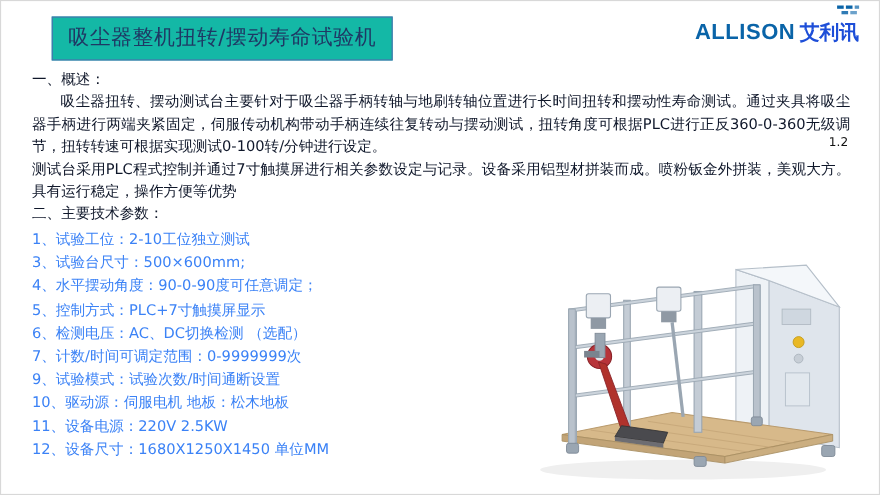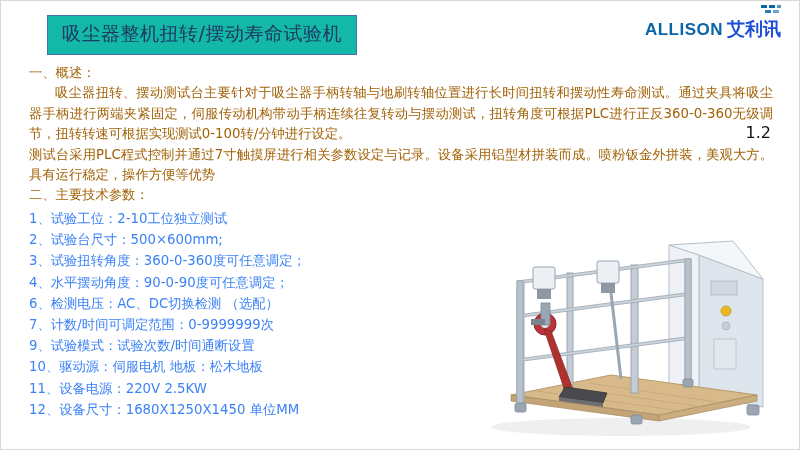--- a/index.html
+++ b/index.html
@@ -41,21 +41,21 @@
   }
   .brand {
     position: absolute;
     right: 18px;
     top: 16px;
     display: flex;
     align-items: baseline;
     gap: 4px;
   }
   .brand-en {
-    font-size: 17px;
+    font-size: 20px;
     font-weight: bold;
     color: #0a64a8;
     letter-spacing: 0.5px;
     text-align: center;
   }
   .brand-cn {
     font-size: 18px;
     font-weight: bold;
     color: #1d4ed8;
     font-family: "DejaVu Sans", "Liberation Sans", sans-serif;
@@ -73,21 +73,21 @@
     background: #0a64a8;
   }
   
   .content {
     position: absolute;
     left: 28px;
     top: 62px;
     width: 744px;
     font-size: 13.3px;
     line-height: 20.4px;
-    color: #a16207;
+    color: #0f172a;
     font-family: "DejaVu Sans", "Liberation Sans", sans-serif;
   }
   .para {
     margin: 0;
     text-align: justify;
   }
   .indent {
     text-indent: 26px;
   }
   .spec-list {
@@ -100,21 +100,21 @@
     color: #3b82f6;
     font-family: "DejaVu Sans", "Liberation Sans", sans-serif;
   }
   .spec-item {
     white-space: nowrap;
   }
   .float-num {
     position: absolute;
     right: 28px;
     top: 122px;
-    font-size: 16px;
+    font-size: 11px;
     color: #111;
     font-family: "DejaVu Sans", "Liberation Sans", sans-serif;
   }
   
   .photo {
     position: absolute;
     left: 470px;
     top: 218px;
     width: 314px;
     height: 222px;
@@ -149,23 +149,23 @@
     <p class="para">一、概述：</p>
     <p class="para indent">吸尘器扭转、摆动测试台主要针对于吸尘器手柄转轴与地刷转轴位置进行长时间扭转和摆动性寿命测试。通过夹具将吸尘器手柄进行两端夹紧固定，伺服传动机构带动手柄连续往复转动与摆动测试，扭转角度可根据PLC进行正反360-0-360无级调节，扭转转速可根据实现测试0-100转/分钟进行设定。</p>
     <p class="para">测试台采用PLC程式控制并通过7寸触摸屏进行相关参数设定与记录。设备采用铝型材拼装而成。喷粉钣金外拼装，美观大方。具有运行稳定，操作方便等优势</p>
     <p class="para">二、主要技术参数：</p>
   </div>
 
   <div class="float-num">1.2</div>
 
   <div class="spec-list">
     <div class="spec-item">1、试验工位：2-10工位独立测试</div>
-    <div class="spec-item">2、试验台尺寸：500×600mm;</div>
-    <div class="spec-item">3、试验扭转角度：360-0-360度可任意调定；</div>
+    <div class="spec-item">3、试验台尺寸：500×600mm;</div>
     <div class="spec-item">4、水平摆动角度：90-0-90度可任意调定；</div>
+    <div class="spec-item">5、控制方式：PLC+7寸触摸屏显示</div>
     <div class="spec-item">6、检测电压：AC、DC切换检测 （选配）</div>
     <div class="spec-item">7、计数/时间可调定范围：0-9999999次</div>
     <div class="spec-item">9、试验模式：试验次数/时间通断设置</div>
     <div class="spec-item">10、驱动源：伺服电机     地板：松木地板</div>
     <div class="spec-item">11、设备电源：220V   2.5KW</div>
     <div class="spec-item">12、设备尺寸：1680X1250X1450 单位MM</div>
   </div>
 
   <div class="photo">
     <svg width="314" height="222" viewBox="0 0 314 222" xmlns="http://www.w3.org/2000/svg">

